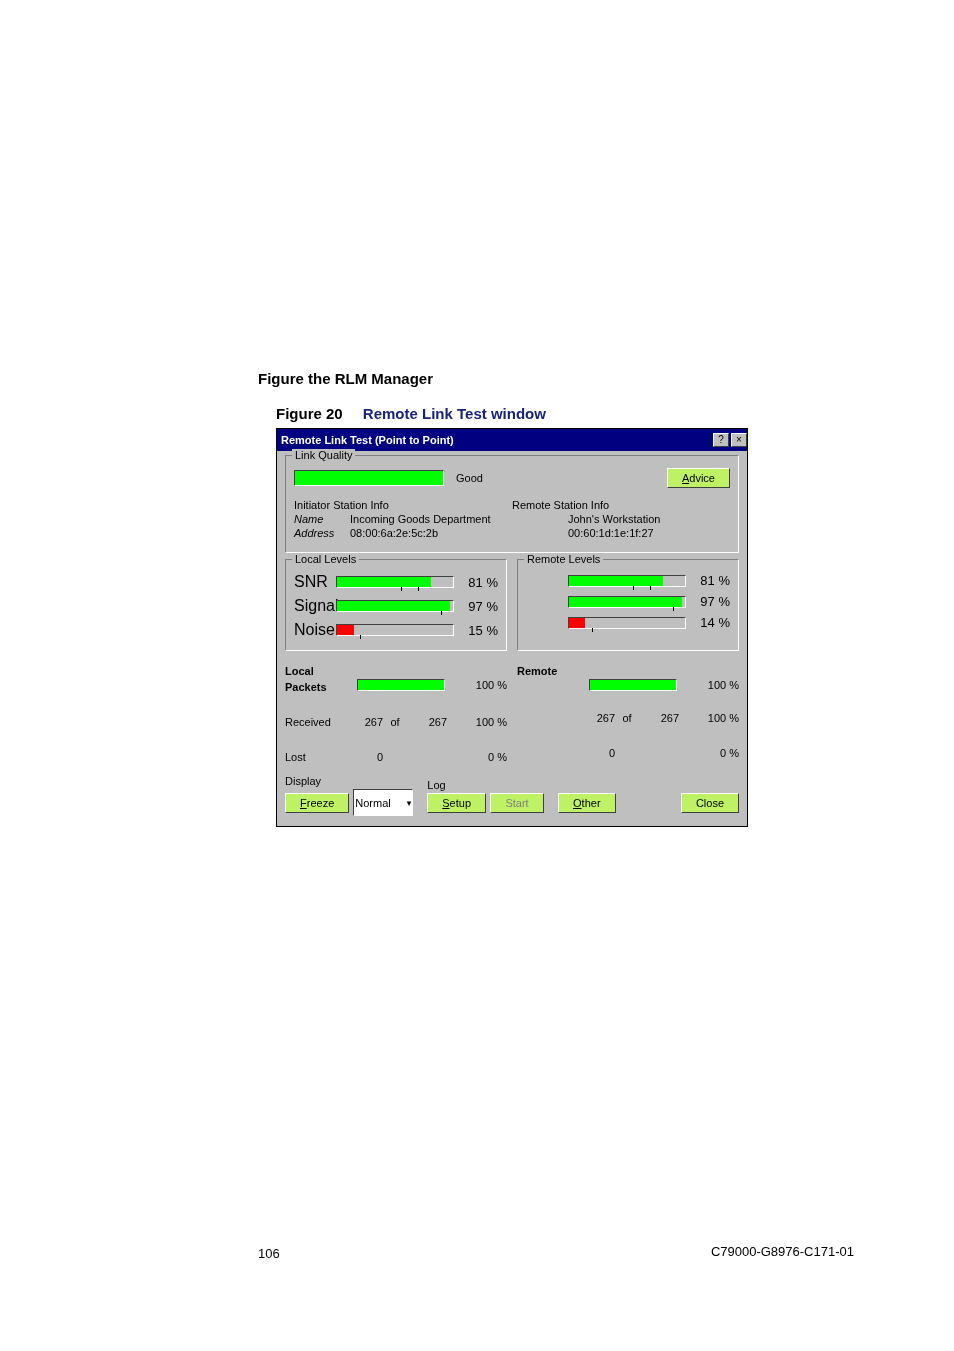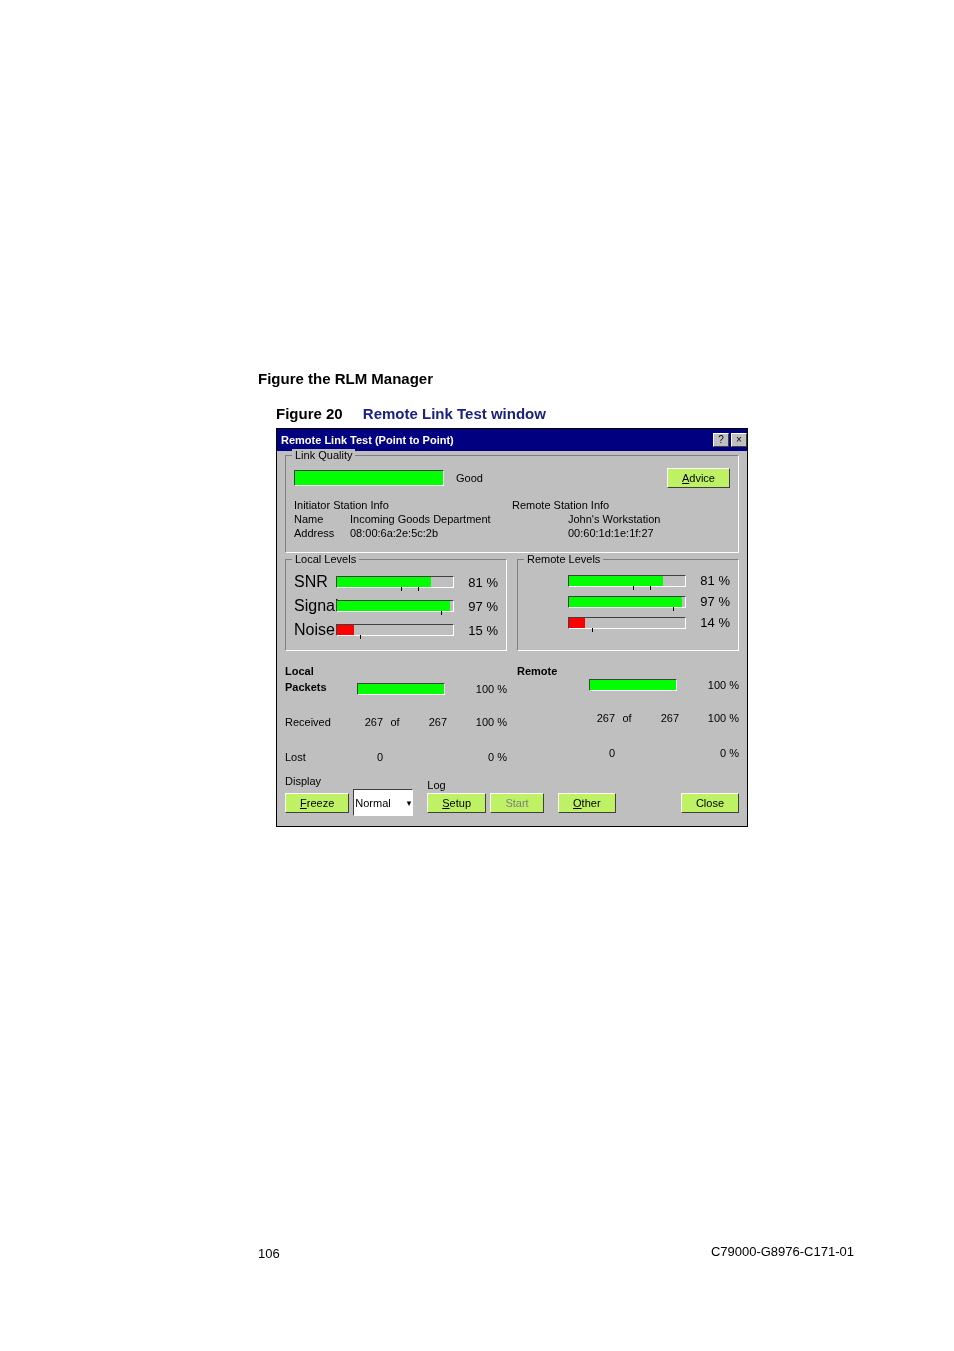--- a/index.html
+++ b/index.html
@@ -97,21 +97,21 @@
     padding: 3px 14px;
     font-size: 11px;
     min-width: 54px;
     text-align: center;
   }
   .btn.disabled { color: #808080; }
 
   .info-cols { display: flex; }
   .info-col { flex: 1; }
   .info-line { display: flex; font-size: 11px; padding: 1px 0; }
-  .info-line .k { width: 56px; }
+  .info-line .k { width: 56px; font-style: italic; }
 
   .levels-row { display: flex; gap: 10px; margin-top: 6px; }
   .levels-box { flex: 1; }
   .lvl-row { display: flex; align-items: center; padding: 3px 0; }
   .lvl-label { width: 42px; font-size: 16px; }
   .lvl-bar-wrap {
     flex: 1; height: 12px;
     border: 1px solid #404040;
     border-right-color:#fff; border-bottom-color:#fff;
     background: #bfbfbf;
@@ -123,21 +123,21 @@
   }
   .lvl-tick {
     position: absolute; top: 100%; width: 1px; height: 4px;
     background: #000;
   }
   .lvl-val { width: 38px; text-align: right; font-size: 13px; }
 
   .packets-area { display: flex; gap: 10px; margin-top: 6px; }
   .pk-col { flex: 1; }
   .pk-head { font-size: 11px; padding: 2px 0; font-weight: bold; }
-  .pk-bar-row { display: flex; align-items: flex-end; gap: 14px; }
+  .pk-bar-row { display: flex; align-items: flex-start; gap: 14px; }
   .pk-bar {
     flex: 1; height: 12px;
     border: 1px solid #404040;
     border-right-color:#fff; border-bottom-color:#fff;
     background: linear-gradient(to right, #00ff00, #00ff00);
     margin-right: 6px;
   }
   .pk-val { width: 42px; text-align: right; font-size: 11px; }
   .pk-line { display: flex; font-size: 11px; padding: 2px 0; margin-top: 19px; }
   .pk-line .k { width: 58px; }

